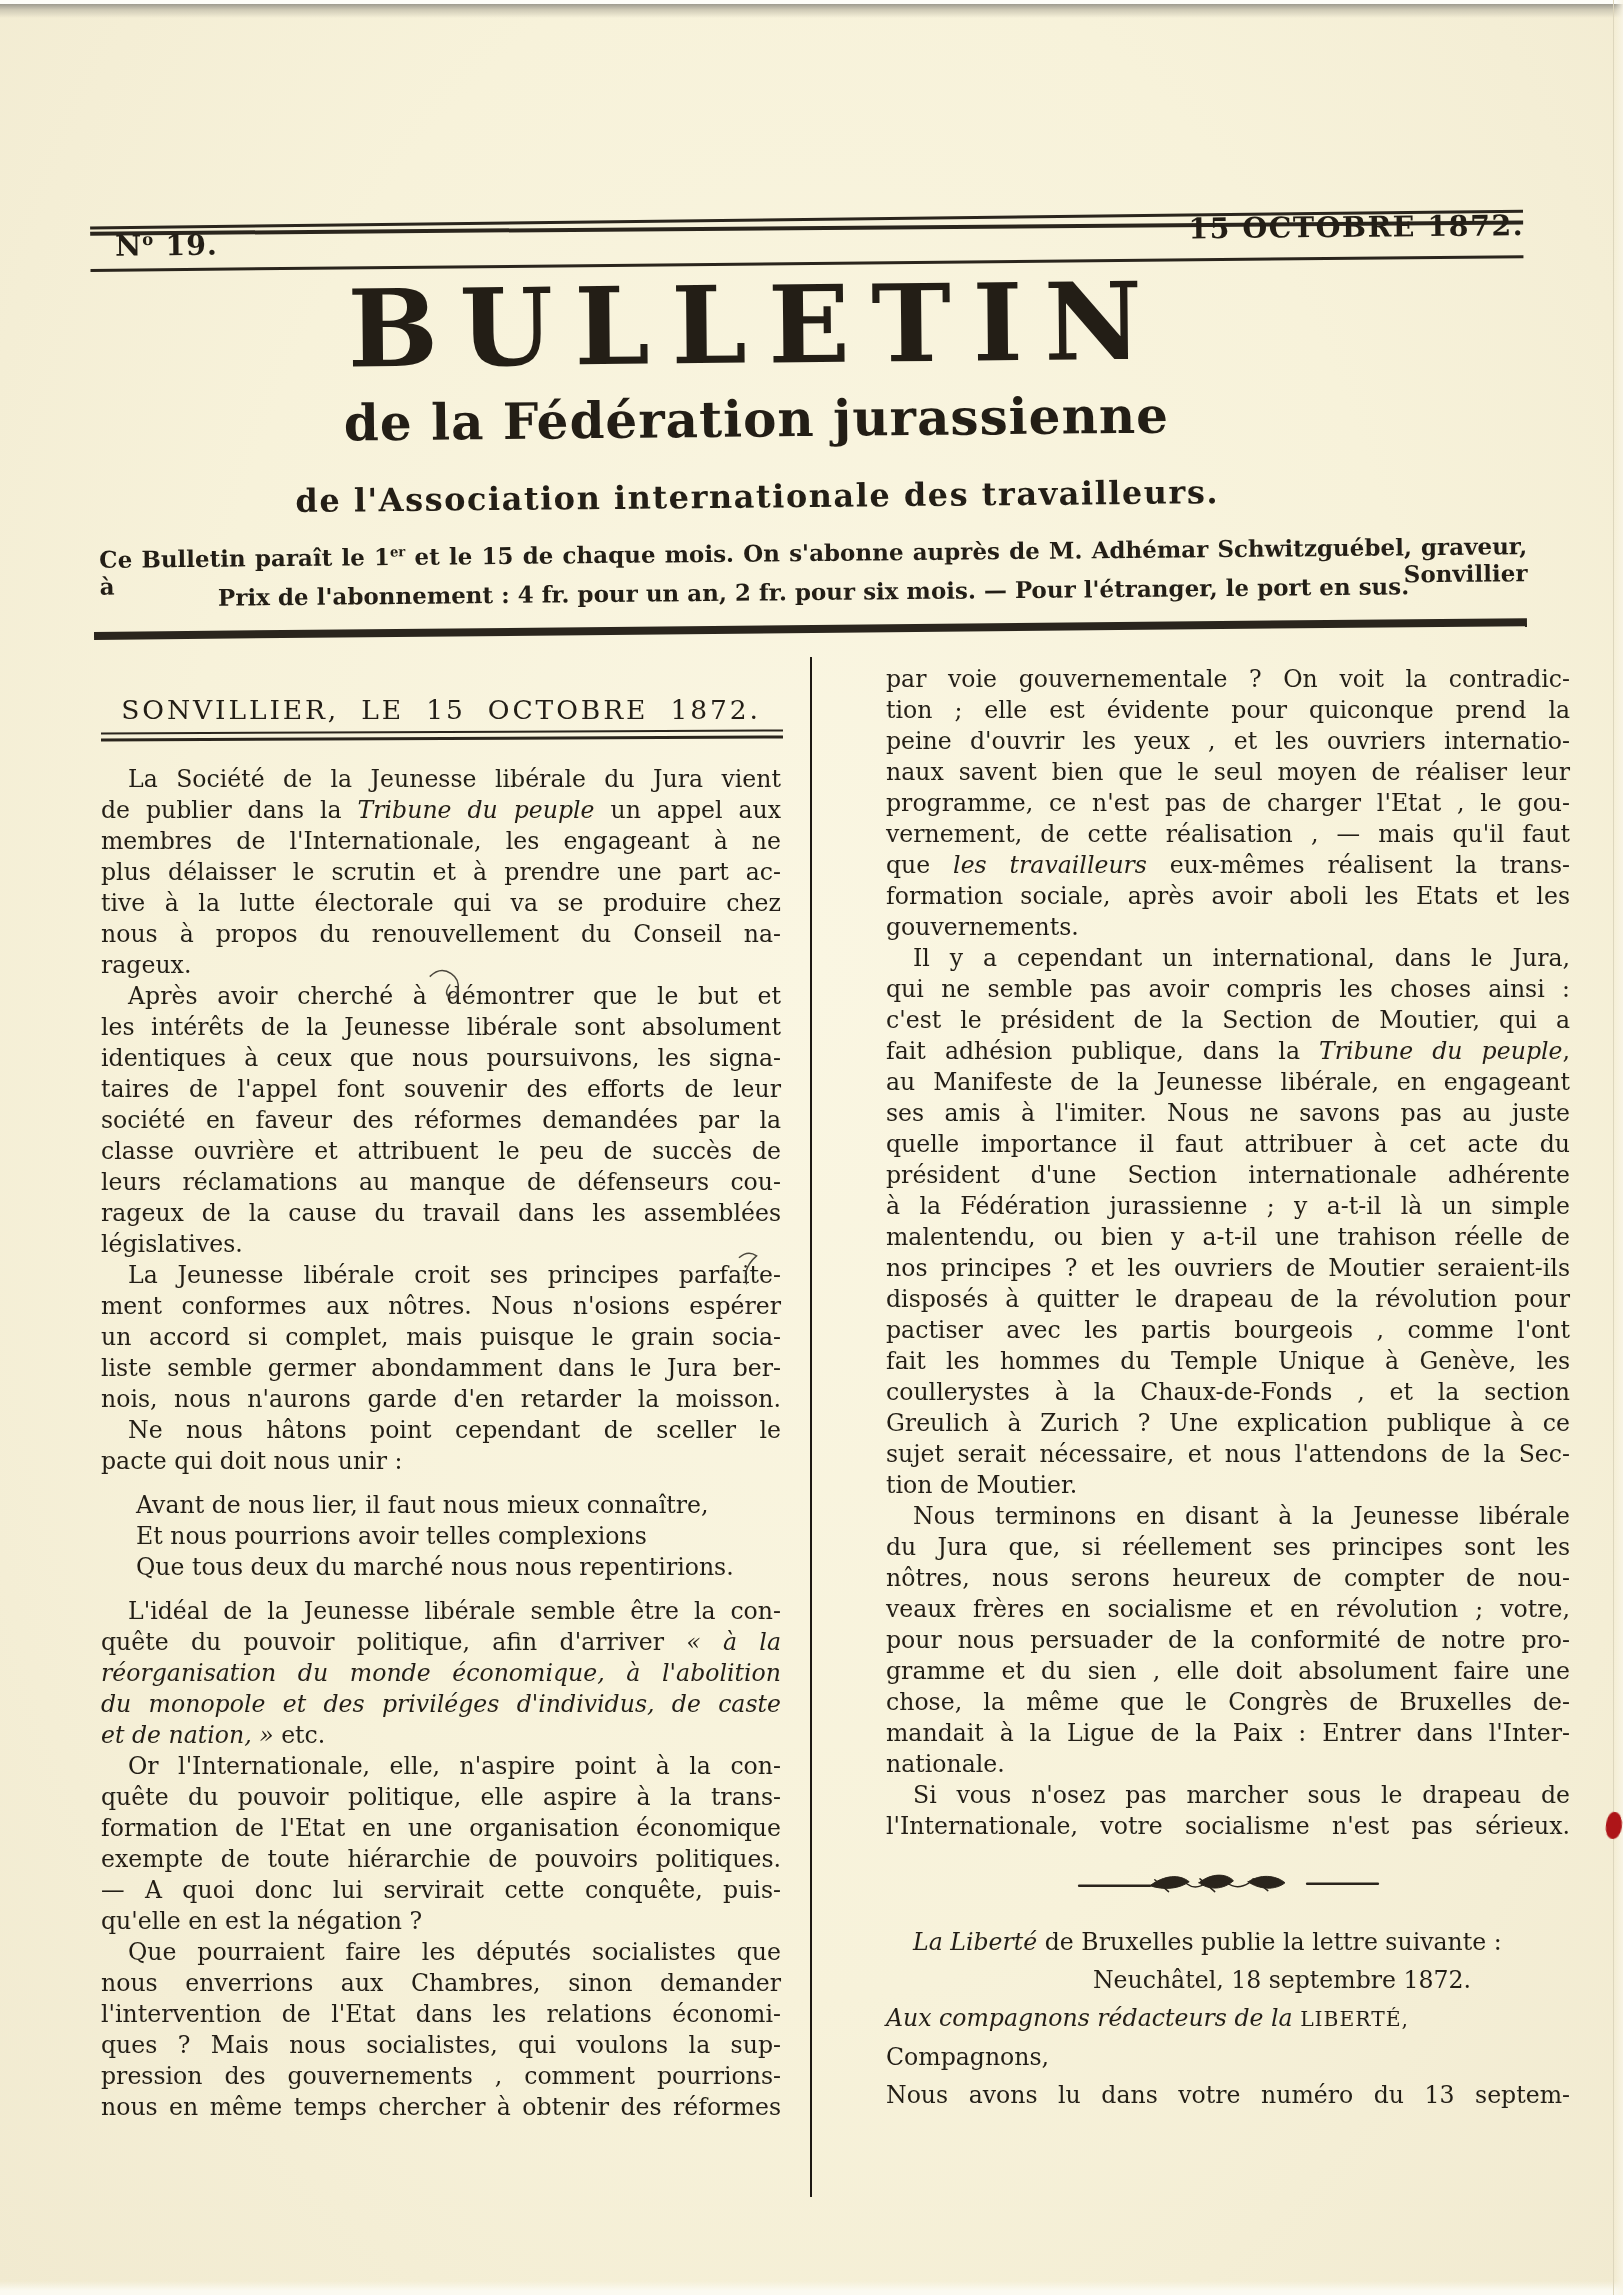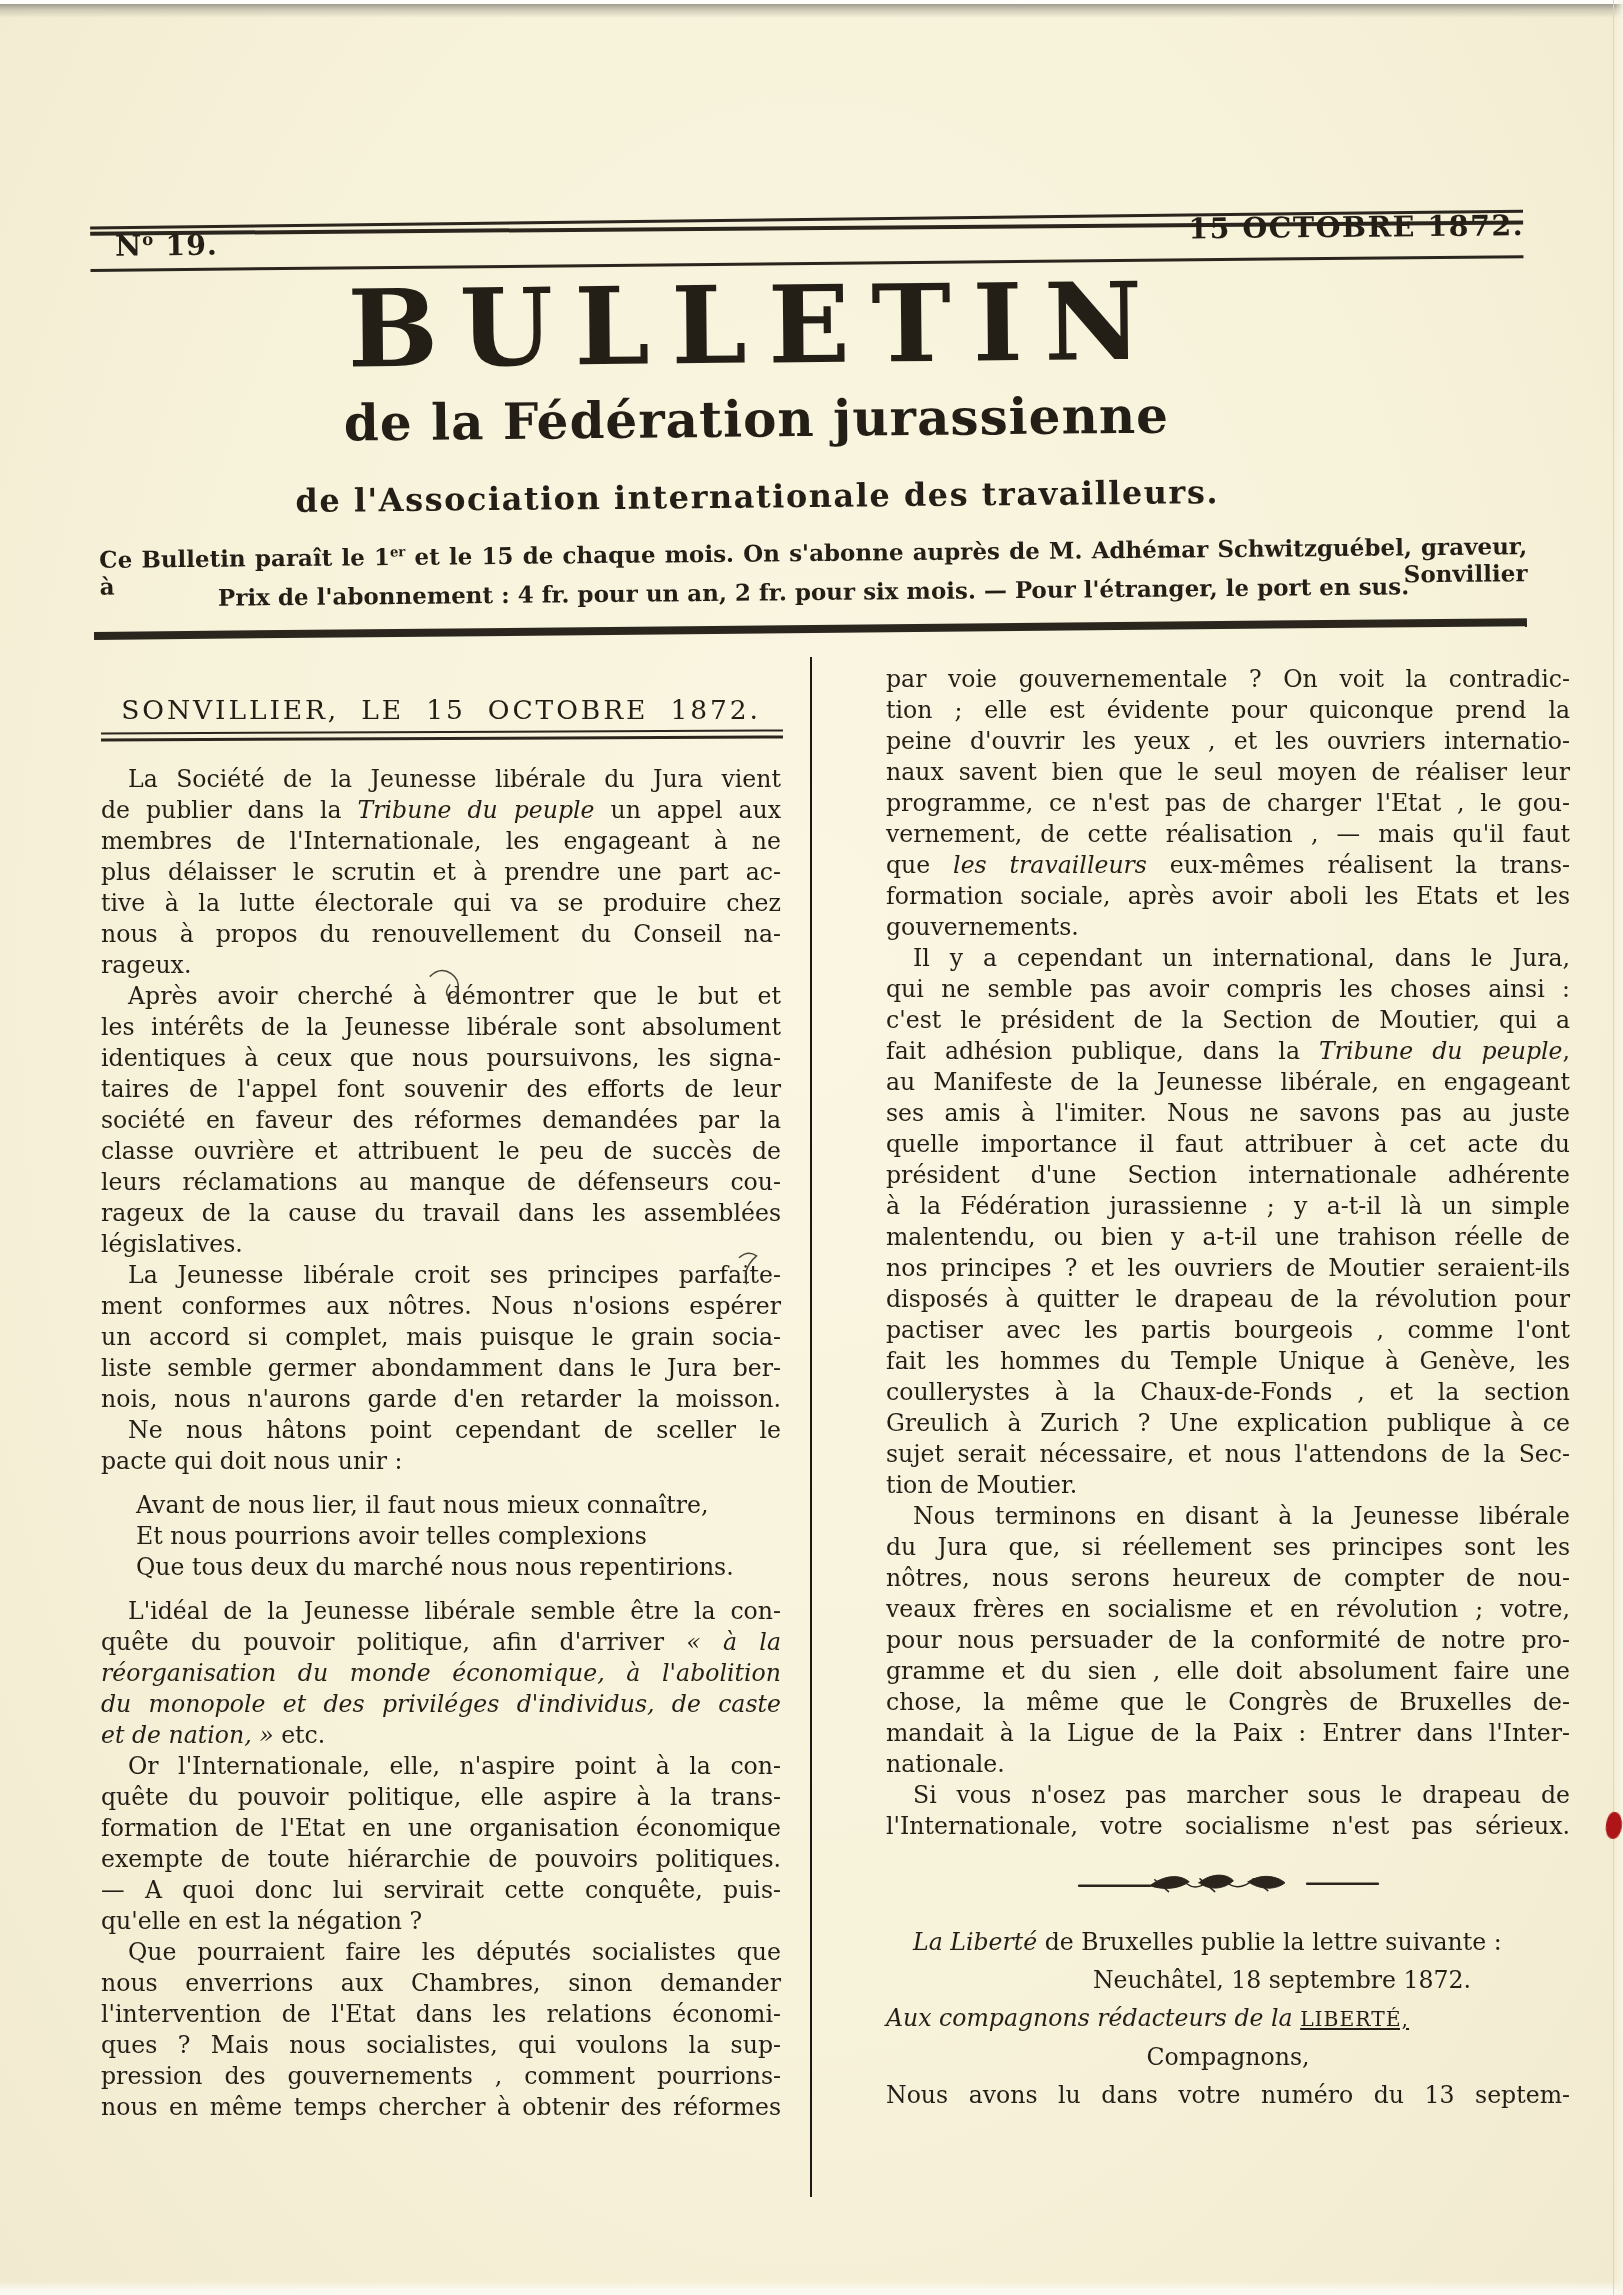--- a/index.html
+++ b/index.html
@@ -34,24 +34,24 @@
   .dateline{position:absolute;left:101px;top:694px;width:680px;text-align:center;
     font-size:26.5px;letter-spacing:2.9px;word-spacing:10.8px;}
   .dl-rule-a{position:absolute;left:101px;top:731px;width:682px;height:2px;background:#2a251d;transform:rotate(-0.25deg);}
   .dl-rule-b{position:absolute;left:101px;top:737px;width:682px;height:3.4px;background:#2a251d;transform:rotate(-0.25deg);}
   .col{position:absolute;font-size:23.6px;}
   .col-left{left:101px;top:764px;width:680px;}
   .col-right{left:886px;top:664px;width:684px;}
   .line{line-height:31px;min-height:31px;text-align:left;}
   .line.just{text-align:justify;text-align-last:justify;}
   .line.ind{text-indent:27px;}
-  .line.center{text-align:center;}
+  .line.center{text-align:left;}
   .line.center-right{text-align:center;transform:translateX(54px);}
   .it{font-style:italic;}
-  .sc{font-size:86%;letter-spacing:1px;text-decoration:underline;}
+  .sc{font-size:86%;letter-spacing:1px;}
   .verse{margin:12.8px 0 12.8px 35px;}
   .letter .line{line-height:38px;min-height:38px;}
   .letter{margin-top:25.5px;}
   .ornament{display:block;margin:26.5px auto 4.9px auto;}
   .red-mark{position:absolute;left:1606px;top:1812px;width:16px;height:26.5px;background:#ae1518;
     border-radius:45% 55% 50% 50%;transform:rotate(8deg);filter:blur(0.5px);}
   .squiggle{position:absolute;}
 </style>
 </head>
 <body>

